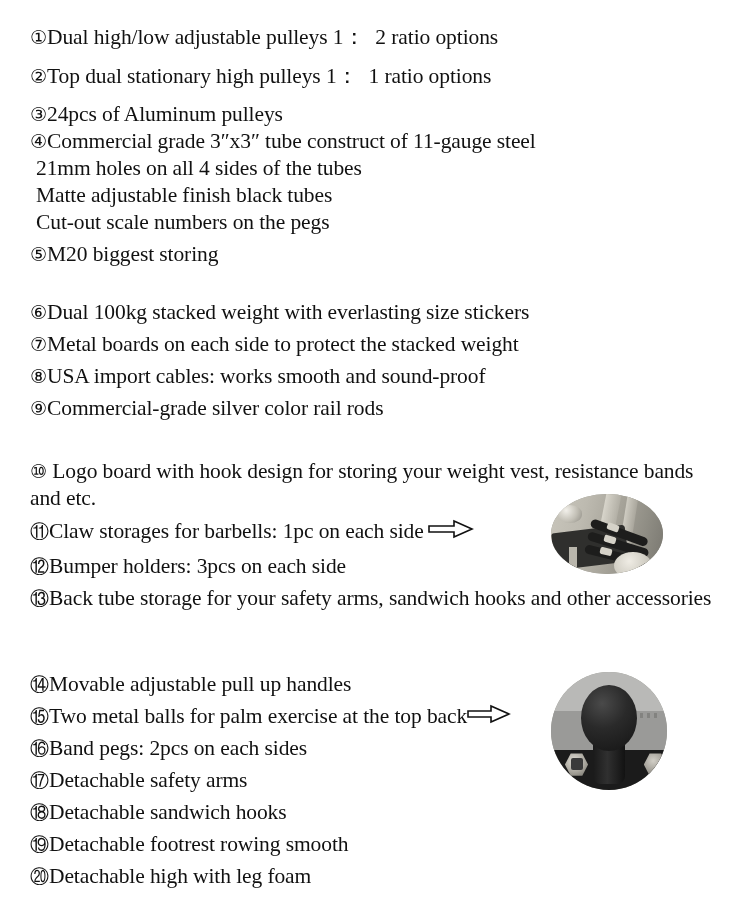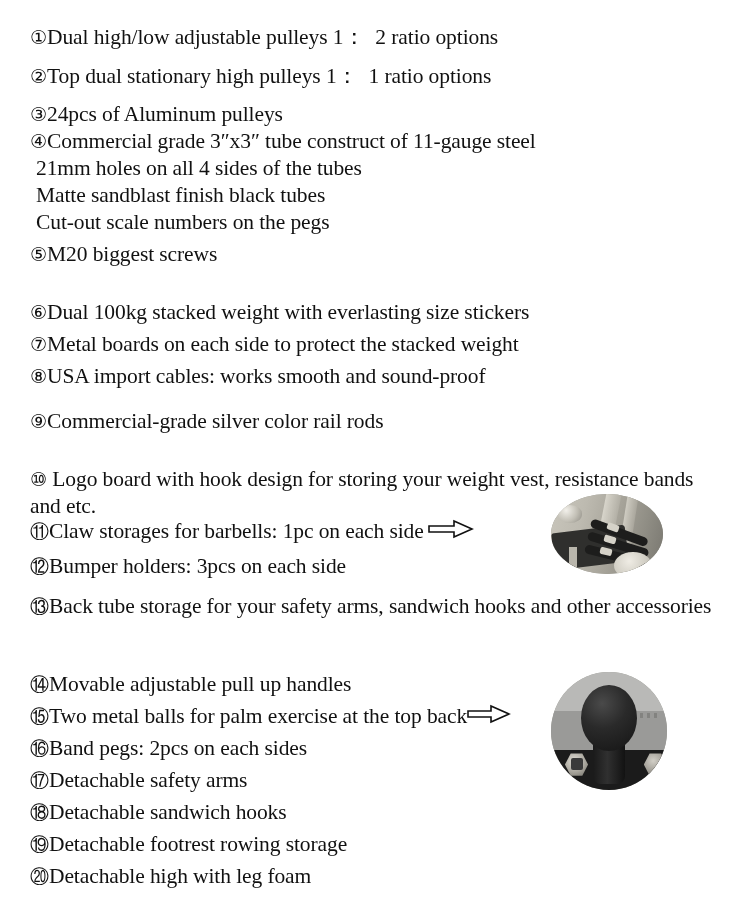--- a/index.html
+++ b/index.html
@@ -39,21 +39,20 @@
     letter-spacing: -0.1px;
     white-space: pre-wrap;
     color: #111111;
   }
   .spec-line.indent {
     left: 36px;
   }
   .spec-line.wrap {
     white-space: normal;
     width: 692px;
-    margin-top: 8px;
   }
   .num {
     font-family: "DejaVu Sans", "Liberation Sans", sans-serif;
     font-size: 19px;
     letter-spacing: 0;
   }
   .arrow-glyph {
     display: inline-block;
     vertical-align: -1px;
     margin-left: 4px;
@@ -205,33 +204,33 @@
     <div class="spec-line" style="top:24px"><span class="num">①</span><span>Dual high/low adjustable pulleys 1：  2 ratio options</span></div>
 
     <div class="spec-line" style="top:63px"><span class="num">②</span><span>Top dual stationary high pulleys 1：  1 ratio options</span></div>
 
     <div class="spec-line" style="top:101px"><span class="num">③</span><span>24pcs of Aluminum pulleys</span></div>
 
     <div class="spec-line" style="top:128px"><span class="num">④</span><span>Commercial grade 3″x3″ tube construct of 11-gauge steel</span></div>
 
     <div class="spec-line indent" style="top:155px"><span>21mm holes on all 4 sides of the tubes</span></div>
 
-    <div class="spec-line indent" style="top:182px"><span>Matte sandblast finish black tubes</span></div>
+    <div class="spec-line indent" style="top:182px"><span>Matte adjustable finish black tubes</span></div>
 
     <div class="spec-line indent" style="top:209px"><span>Cut-out scale numbers on the pegs</span></div>
 
-    <div class="spec-line" style="top:241px"><span class="num">⑤</span><span>M20 biggest screws</span></div>
+    <div class="spec-line" style="top:241px"><span class="num">⑤</span><span>M20 biggest storing</span></div>
 
     <div class="spec-line" style="top:299px"><span class="num">⑥</span><span>Dual 100kg stacked weight with everlasting size stickers</span></div>
 
     <div class="spec-line" style="top:331px"><span class="num">⑦</span><span>Metal boards on each side to protect the stacked weight</span></div>
 
     <div class="spec-line" style="top:363px"><span class="num">⑧</span><span>USA import cables: works smooth and sound-proof</span></div>
 
-    <div class="spec-line" style="top:408px"><span class="num">⑨</span><span>Commercial-grade silver color rail rods</span></div>
+    <div class="spec-line" style="top:395px"><span class="num">⑨</span><span>Commercial-grade silver color rail rods</span></div>
 
     <div class="spec-line wrap" style="top:458px"><span class="num">⑩</span><span> Logo board with hook design for storing your weight vest, resistance bands and etc.</span></div>
 
     <div class="spec-line" style="top:518px"><span class="num">⑪</span><span>Claw storages for barbells: 1pc on each side</span><span class="arrow-glyph"><svg width="46" height="20" viewBox="0 0 46 20">
             <path d="M1 7 H26 V2 L44 10 L26 18 V13 H1 Z" fill="#ffffff" stroke="#111111" stroke-width="1.6" stroke-linejoin="miter"></path>
           </svg></span></div>
 
     <div class="spec-line" style="top:553px"><span class="num">⑫</span><span>Bumper holders: 3pcs on each side</span></div>
 
     <div class="spec-line wrap" style="top:585px"><span class="num">⑬</span><span>Back tube storage for your safety arms, sandwich hooks and other accessories</span></div>
@@ -241,21 +240,21 @@
     <div class="spec-line" style="top:703px"><span class="num">⑮</span><span>Two metal balls for palm exercise at the top back</span><span class="arrow-glyph" style="margin-left:0"><svg width="44" height="20" viewBox="0 0 44 20">
             <path d="M1 7 H24 V2 L42 10 L24 18 V13 H1 Z" fill="#ffffff" stroke="#111111" stroke-width="1.6" stroke-linejoin="miter"></path>
           </svg></span></div>
 
     <div class="spec-line" style="top:735px"><span class="num">⑯</span><span>Band pegs: 2pcs on each sides</span></div>
 
     <div class="spec-line" style="top:767px"><span class="num">⑰</span><span>Detachable safety arms</span></div>
 
     <div class="spec-line" style="top:799px"><span class="num">⑱</span><span>Detachable sandwich hooks</span></div>
 
-    <div class="spec-line" style="top:831px"><span class="num">⑲</span><span>Detachable footrest rowing storage</span></div>
+    <div class="spec-line" style="top:831px"><span class="num">⑲</span><span>Detachable footrest rowing smooth</span></div>
 
     <div class="spec-line" style="top:863px"><span class="num">⑳</span><span>Detachable high with leg foam</span></div>
 
   </div>
 
   <div class="photo" id="photo-claw" style="left:551px; top:494px; width:112px; height:80px;">
     <div class="photo-inner">
       <div class="bg"></div>
       <div class="rail-a"></div>
       <div class="rail-b"></div>

